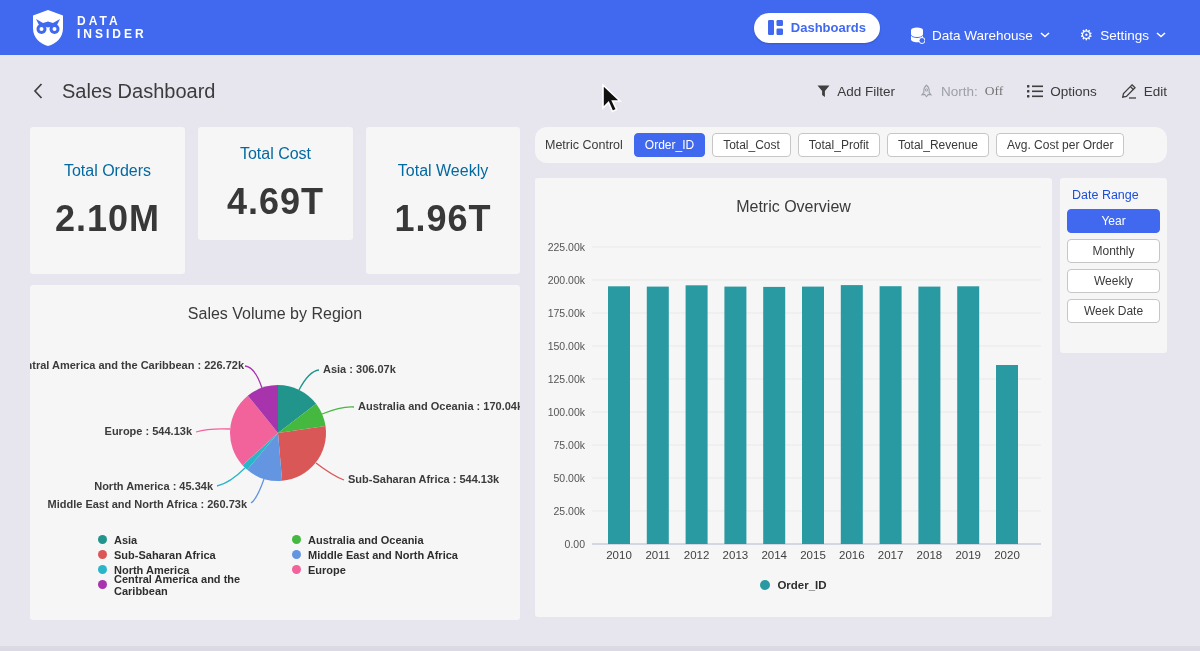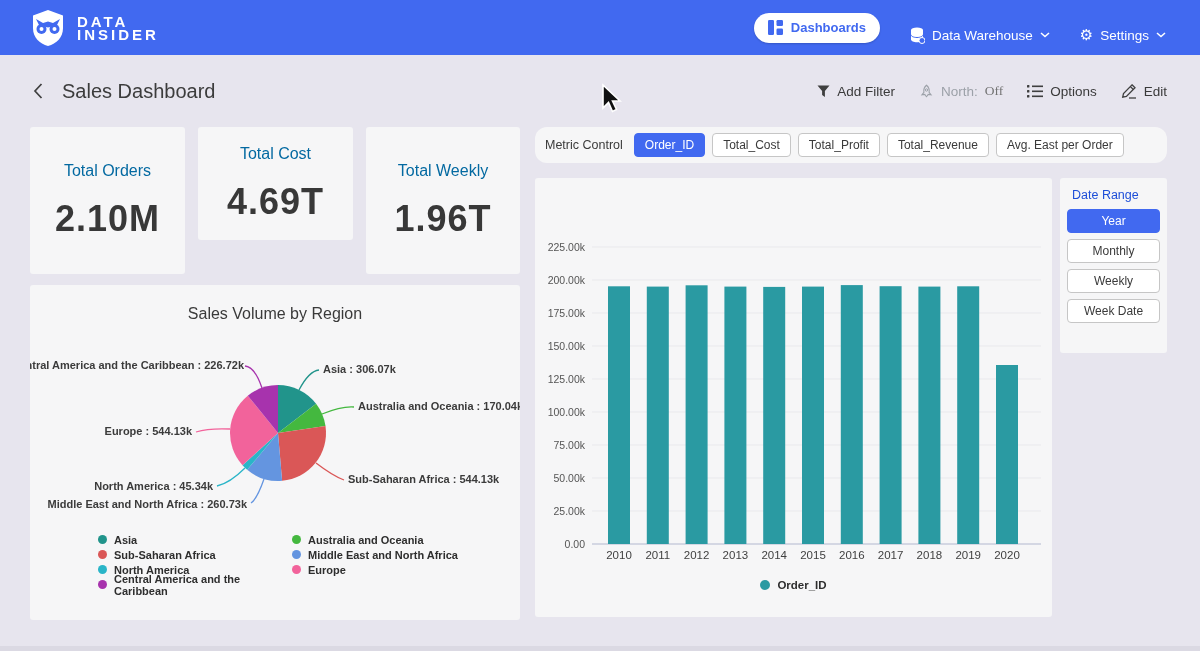--- a/index.html
+++ b/index.html
@@ -5,21 +5,21 @@
   * { box-sizing: border-box; margin: 0; padding: 0; }
   html,body { width:1200px; height:651px; }
   body { font-family: "Liberation Sans", sans-serif; background:#e7e5ee; }
   #app { position:relative; width:1200px; height:651px; overflow:hidden; background:#e7e5ee; }
   #app::after { content:""; position:absolute; left:0; right:0; bottom:0; height:5px; background:#dbd9e3; }
 
   
   .nav { position:absolute; top:0; left:0; right:0; height:55px; background:#4169F0;
          display:flex; align-items:center; padding:0 34px 0 30px; }
   .brand { display:flex; align-items:center; gap:11px; cursor:pointer; }
-  .brand-text { color:#fff; font-size:15px; font-weight:700; letter-spacing:3px; line-height:13px; }
+  .brand-text { color:#fff; font-size:12px; font-weight:700; letter-spacing:3px; line-height:13px; }
   .brand-text span { display:block; }
   .nav-right { margin-left:auto; display:flex; align-items:center; gap:30px; }
   .pill { display:flex; align-items:center; gap:8px; background:#fff; color:#4169F0;
           border:none; height:30px; border-radius:16px; padding:0 14px; font-size:13px;
           font-weight:700; font-family:inherit; cursor:pointer; box-shadow:0 1px 2px rgba(0,0,0,.18); }
   .nav-item { display:flex; align-items:center; gap:7px; color:#fff; font-size:13.5px;
               font-weight:500; cursor:pointer;margin-top:15px; }
   .gear-glyph { font-size:15px; line-height:1; color:#fff; font-family:"DejaVu Sans",sans-serif; }
 
   
@@ -186,21 +186,21 @@
     <div class="kpi-value">1.96T</div>
   </div>
 
   <div class="metric-strip">
     <span class="strip-label">Metric Control</span>
     <div id="metric-chips" style="display:flex; gap:7px;">
         <button class="chip selected">Order_ID</button>
         <button class="chip">Total_Cost</button>
         <button class="chip">Total_Profit</button>
         <button class="chip">Total_Revenue</button>
-        <button class="chip">Avg. East per Order</button>
+        <button class="chip">Avg. Cost per Order</button>
       </div>
   </div>
 
   <div class="card pie-card">
     <svg id="pie-svg" viewBox="0 0 490 335">
         <path d="M248,148 L248.0,100.0 A48,48 0 0 1 286.1,118.8 Z" fill="#21948B"></path>
         <path d="M269,105 Q279,86 289,85" fill="none" stroke="#21948B" stroke-width="1.3"></path>
         <text x="293" y="88" text-anchor="start" font-size="11" font-weight="700" fill="#3b3b3b">Asia : 306.07k</text>
         <path d="M248,148 L286.1,118.8 A48,48 0 0 1 295.5,141.1 Z" fill="#44B83F"></path>
         <path d="M292,129 Q312,121 324,122" fill="none" stroke="#44B83F" stroke-width="1.3"></path>
@@ -296,20 +296,21 @@
         <text x="316.79999999999995" y="381" text-anchor="middle" font-size="11.5" fill="#3f3f3f">2016</text>
         <rect x="344.6" y="108.2" width="22" height="257.8" fill="#2A9AA2"></rect>
         <text x="355.59999999999997" y="381" text-anchor="middle" font-size="11.5" fill="#3f3f3f">2017</text>
         <rect x="383.4" y="108.6" width="22" height="257.4" fill="#2A9AA2"></rect>
         <text x="394.4" y="381" text-anchor="middle" font-size="11.5" fill="#3f3f3f">2018</text>
         <rect x="422.2" y="108.3" width="22" height="257.7" fill="#2A9AA2"></rect>
         <text x="433.2" y="381" text-anchor="middle" font-size="11.5" fill="#3f3f3f">2019</text>
         <rect x="461.0" y="187.0" width="22" height="179.0" fill="#2A9AA2"></rect>
         <text x="472" y="381" text-anchor="middle" font-size="11.5" fill="#3f3f3f">2020</text>
       </svg>
+    <div class="chart-title">Metric Overview</div>
     <div class="bar-legend">
       <span class="legend-dot" id="bar-legend-dot" style="background: rgb(42, 154, 162);"></span>
       <span>Order_ID</span>
     </div>
   </div>
 
   <div class="card date-card">
     <div class="dr-label">Date Range</div>
     <div id="date-chips">
         <button class="chip selected">Year</button>

